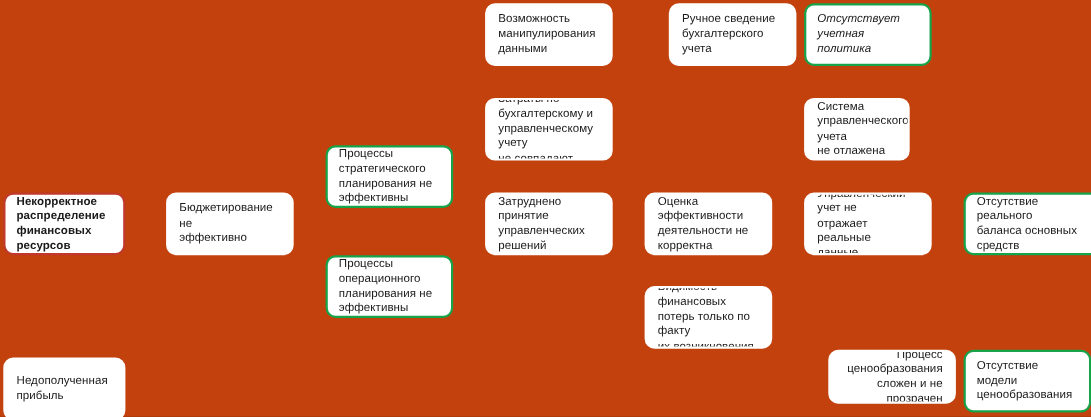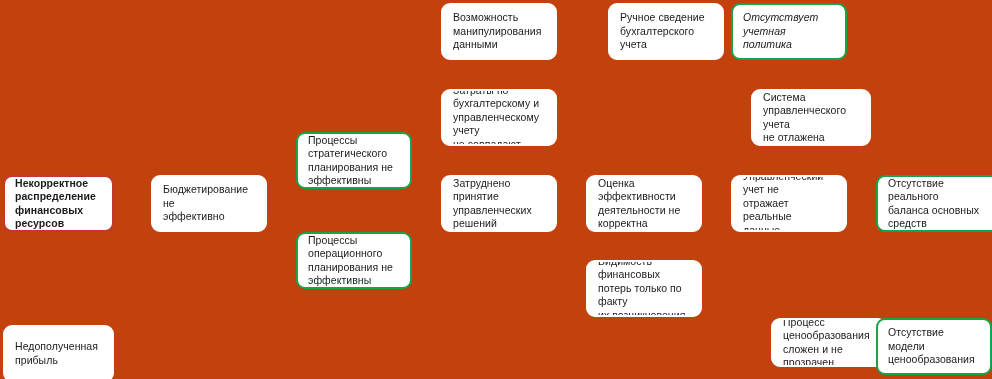--- a/index.html
+++ b/index.html
@@ -57,21 +57,21 @@
     <div class="node green" style="left: 731px; top: 3px; width: 116px; height: 57px; font-style: italic;">
       <span class="label">Отсутствует учетная
 политика</span>
     </div>
     <div class="node plain" style="left: 441px; top: 89px; width: 116px; height: 57px;">
       <span class="label">Затраты по
 бухгалтерскому и
 управленческому учету
 не совпадают</span>
     </div>
-    <div class="node plain" style="left: 731px; top: 89px; width: 120px; height: 57px; margin-left: 20px;">
+    <div class="node plain" style="left: 731px; top: 89px; width: 96px; height: 57px;">
       <span class="label">Система
 управленческого учета
 не отлажена</span>
     </div>
     <div class="node green" style="left: 296px; top: 132px; width: 116px; height: 57px;">
       <span class="label">Процессы
 стратегического
 планирования не
 эффективны</span>
     </div>
@@ -112,21 +112,21 @@
     </div>
     <div class="node plain" style="left: 586px; top: 260px; width: 116px; height: 57px;">
       <span class="label">Видимость финансовых
 потерь только по факту
 их возникновения</span>
     </div>
     <div class="node plain" style="left: 3px; top: 325px; width: 111px; height: 57px;">
       <span class="label">Недополученная
 прибыль</span>
     </div>
-    <div class="node plain" style="left: 771px; top: 318px; width: 116px; height: 49px;">
+    <div class="node plain" style="left: 753px; top: 318px; width: 116px; height: 49px; text-align: right;">
       <span class="label">Процесс
 ценообразования
 сложен и не прозрачен</span>
     </div>
     <div class="node green" style="left: 876px; top: 318px; width: 116px; height: 57px;">
       <span class="label">Отсутствие модели
 ценообразования</span>
     </div>
   </div>
 

